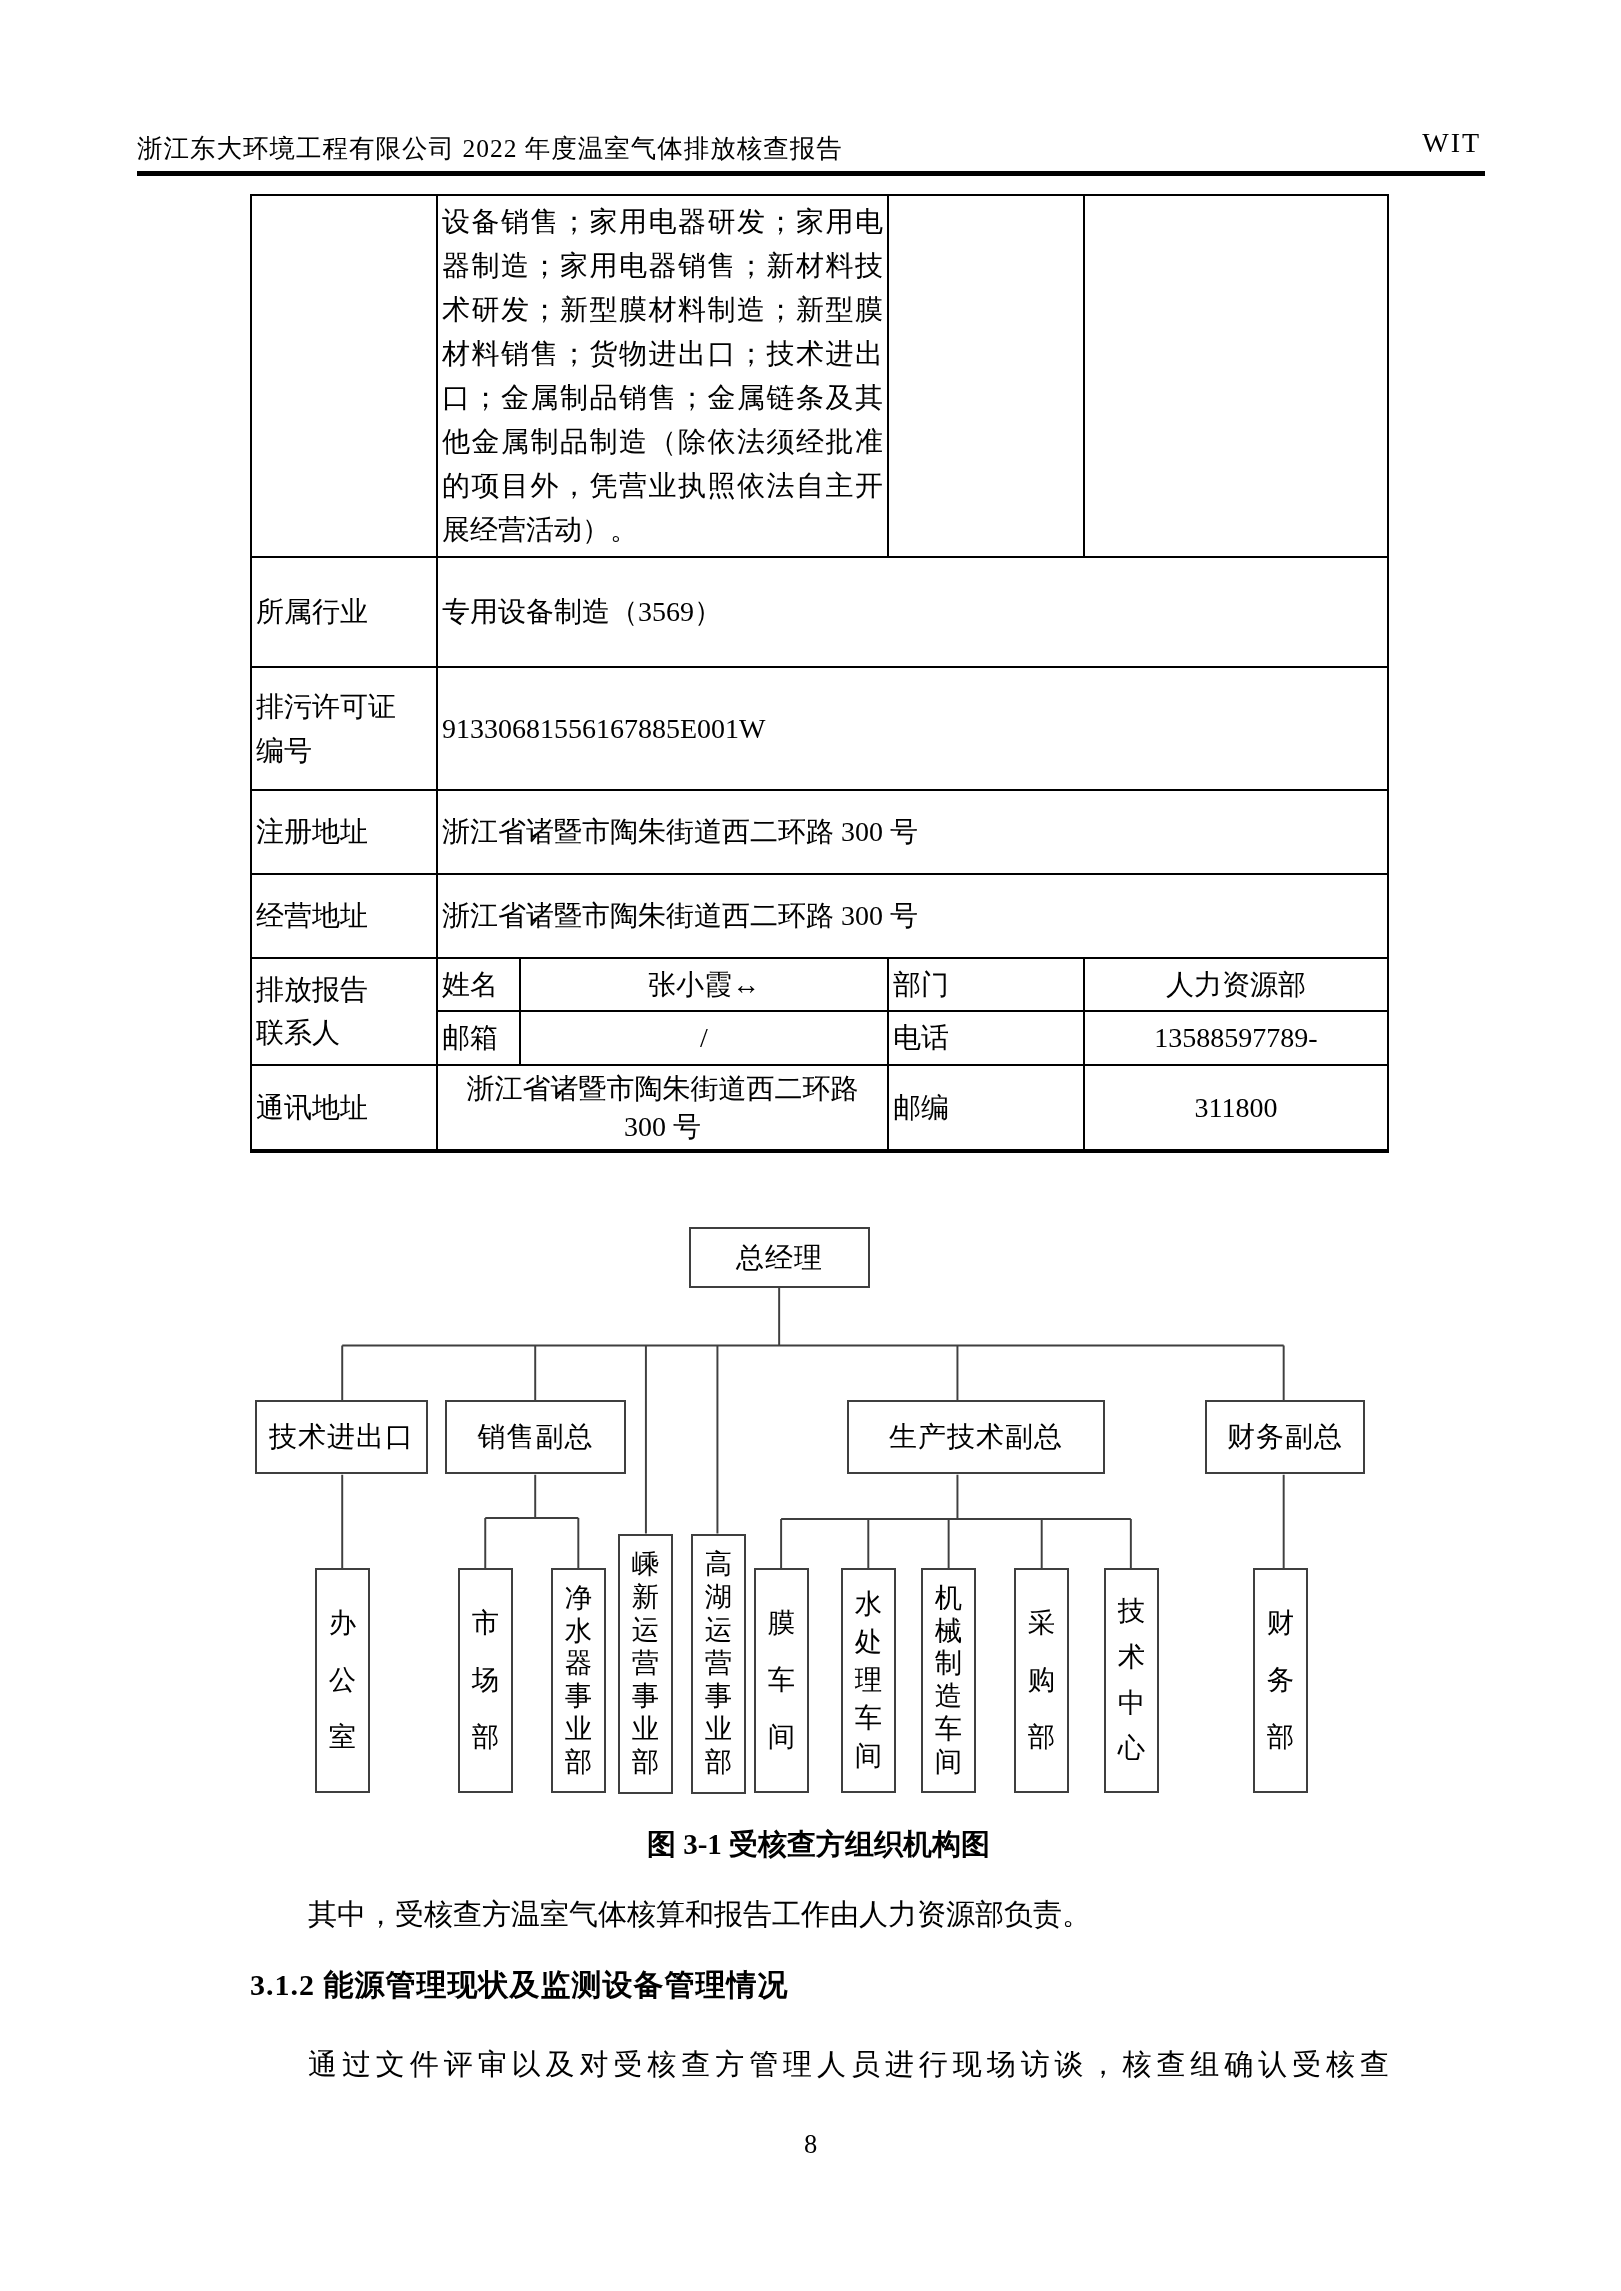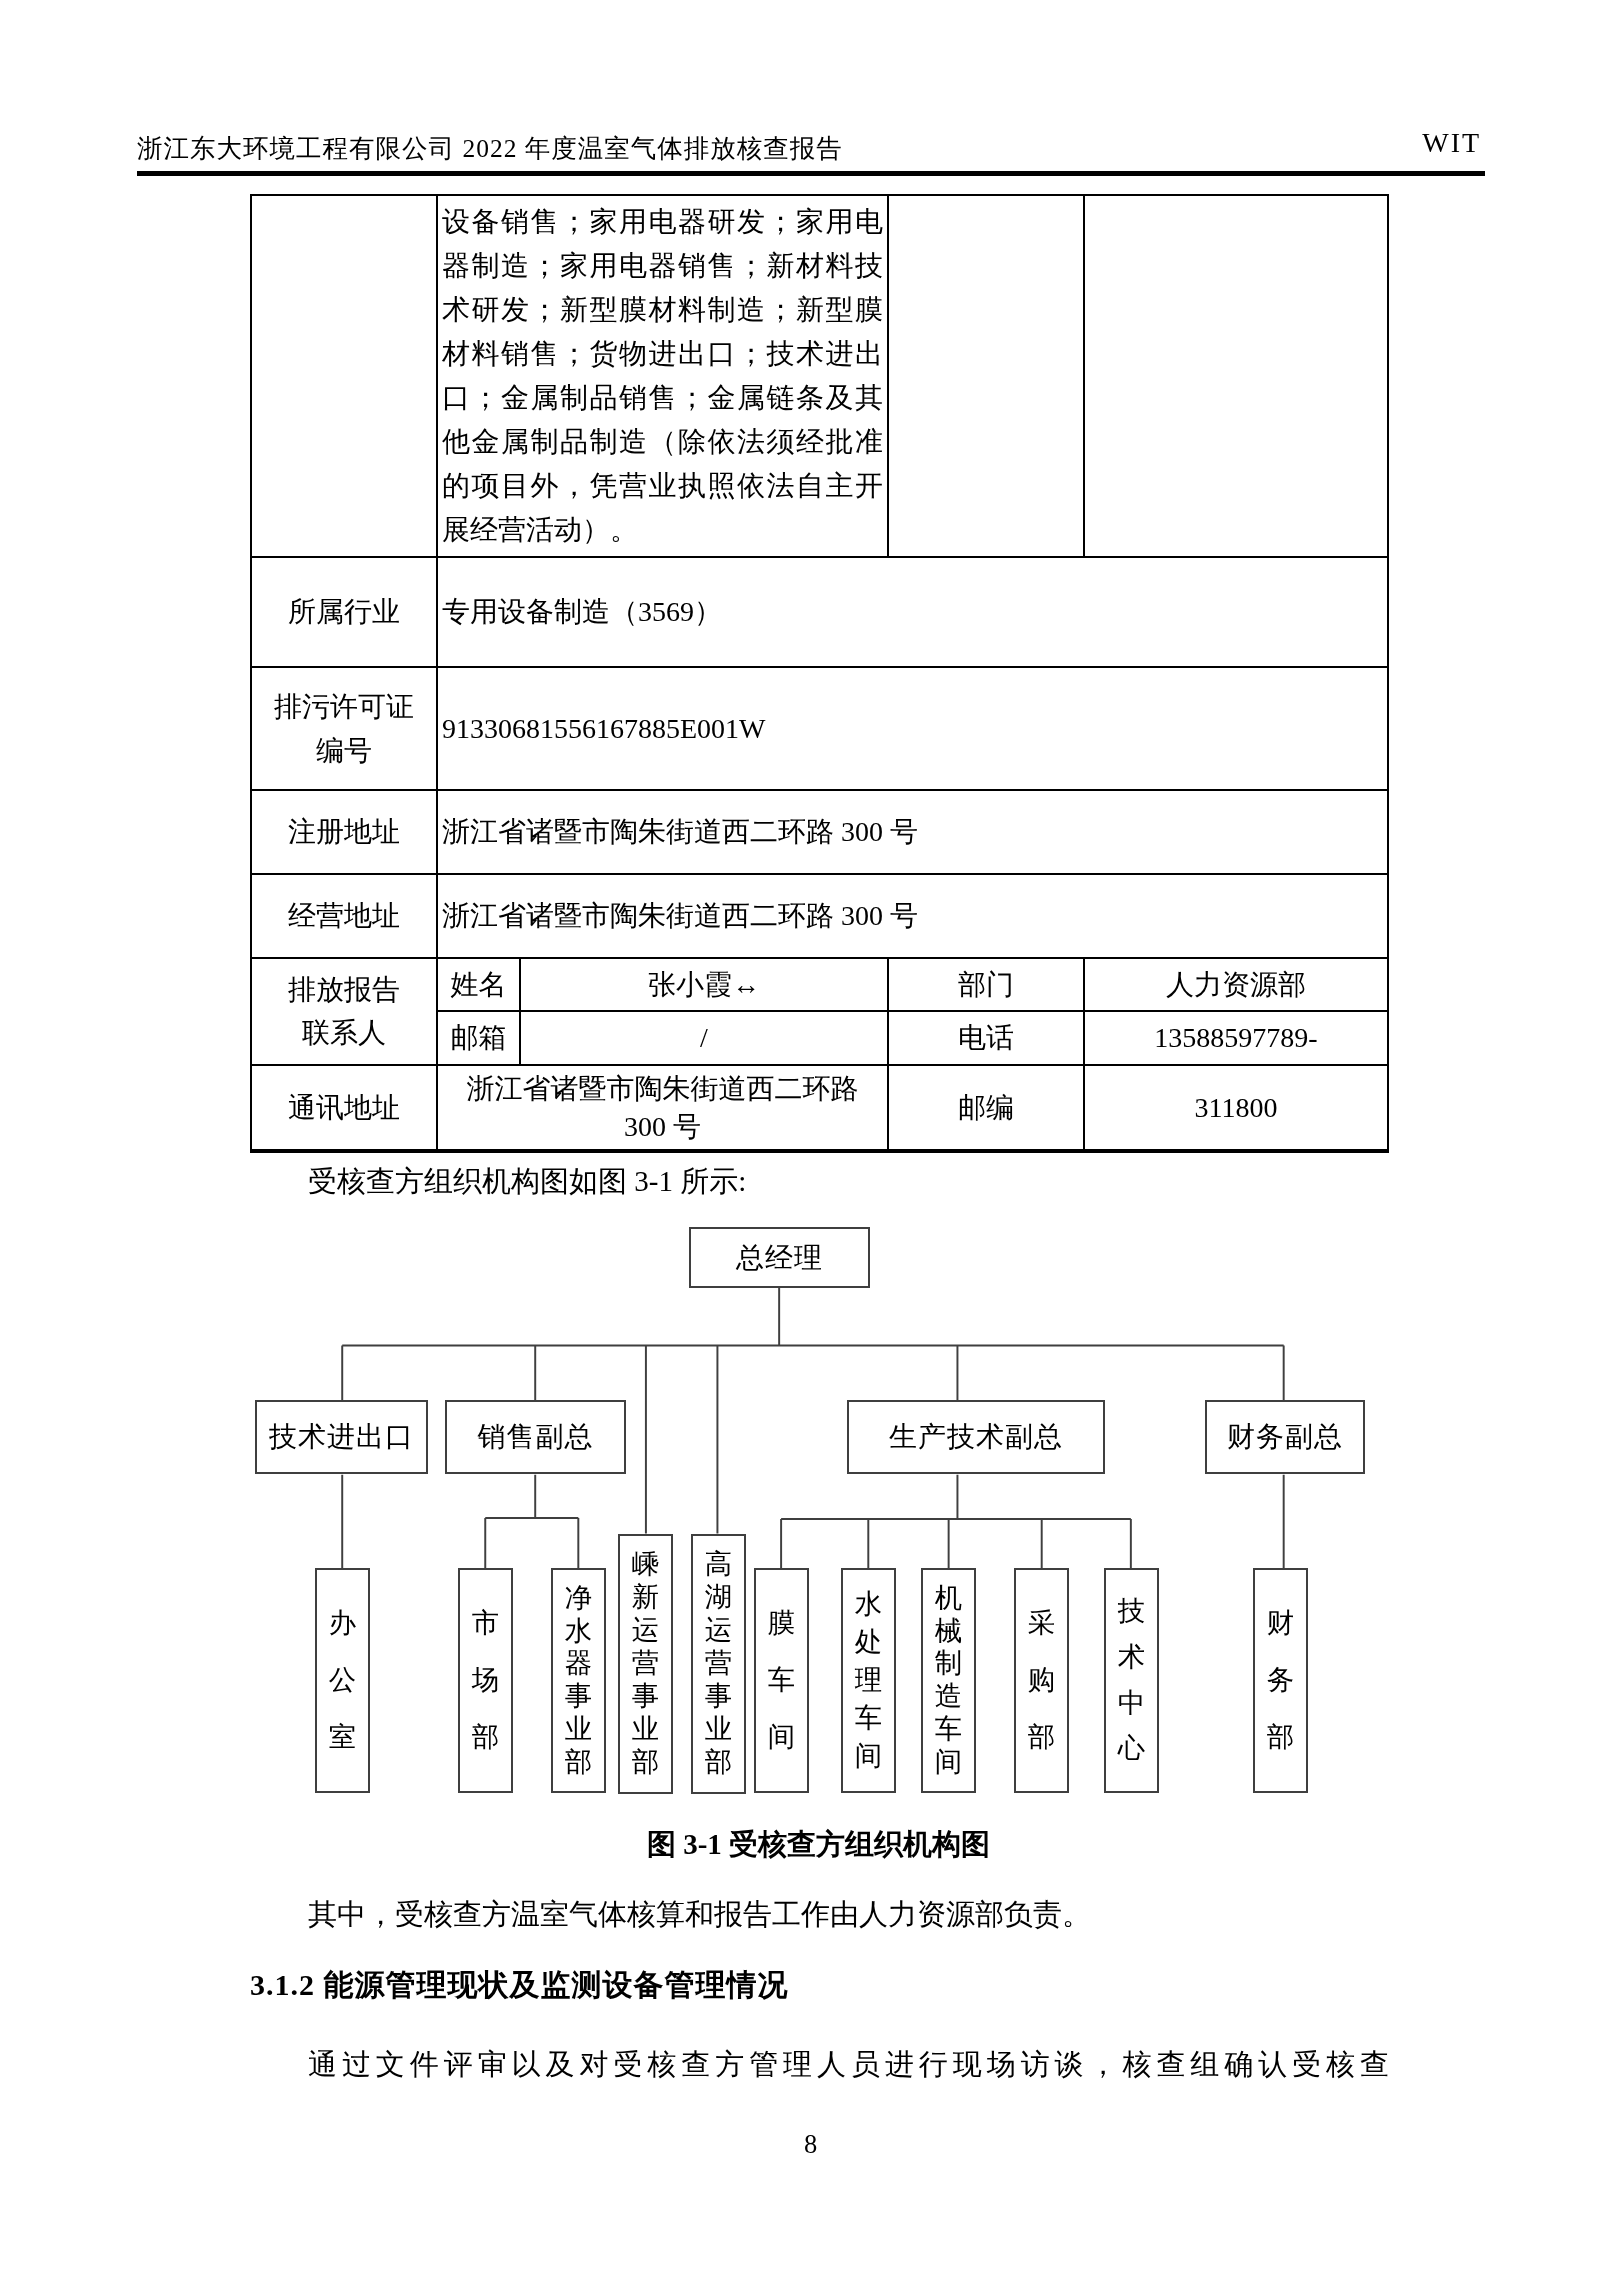--- a/index.html
+++ b/index.html
@@ -13,21 +13,21 @@
   .hdr-left{position:absolute;left:0;top:3.9px;font-size:25.5px;letter-spacing:1px;}
   .hdr-right{position:absolute;right:3.9px;top:0;font-size:28px;letter-spacing:2px;}
   .hdr-rule{position:absolute;left:137px;top:171px;width:1348px;height:4.9px;background:#000;}
   
   table.info{
     position:absolute;left:250px;top:194px;width:1137px;
     border-collapse:collapse;table-layout:fixed;font-size:28px;
   }
   table.info td{border:2px solid #000;vertical-align:middle;padding:4px;overflow:hidden;}
   table.info tr.last td{border-bottom:4.9px solid #000;}
-  td.lbl{text-align:center;white-space:pre-line;line-height:1.55;}
+  td.lbl{white-space:pre-line;line-height:1.55;}
   td.val-l{text-align:left;padding-left:11.8px;}
   td.val-c{text-align:center;white-space:pre-line;line-height:1.35;}
   td.scope{
     text-align:justify;padding:3.9px 11.8px 0 11.8px;line-height:44px;vertical-align:top;
   }
   
   .par{position:absolute;left:250px;width:1139px;font-size:29px;line-height:41px;margin:0;}
   .indent{text-indent:2em;}
   .p-intro{top:1161px;}
   .p-note{top:1894px;}
@@ -125,21 +125,20 @@
     <tr class="last" style="height:84px">
       <td class="lbl">通讯地址</td>
       <td class="val-c" colspan="2">浙江省诸暨市陶朱街道西二环路
 300 号</td>
       <td class="lbl">邮编</td>
       <td class="val-c">311800</td>
     </tr>
   </tbody>
     </table>
 
-  <p class="par indent p-intro">受核查方组织机构图如图 3-1 所示:</p>
 
   <div class="org">
     <svg width="1621" height="578" viewBox="0 0 1654 590">
       <path d="M795 62 V123 M349 123 H1310 M349 123 V179 M546 123 V179 M659 123 V315 M732 123 V315 M977 123 V179 M1310 123 V179 M349 255 V350 M546 255 V299 M495 299 H590 M495 299 V350 M590 299 V350 M977 255 V300 M797 300 H1154 M797 300 V350 M886 300 V350 M968 300 V350 M1063 300 V350 M1154 300 V350 M1310 255 V350" fill="none" stroke="#3f3f3f" stroke-width="2"></path>
     </svg>
     <div class="obox o-root">总经理</div>
     <div class="obox l2 o-admin">技术进出口</div>
     <div class="obox l2 o-sales">销售副总</div>
     <div class="obox l2 o-prod">生产技术副总</div>
     <div class="obox l2 o-fin">财务副总</div>

